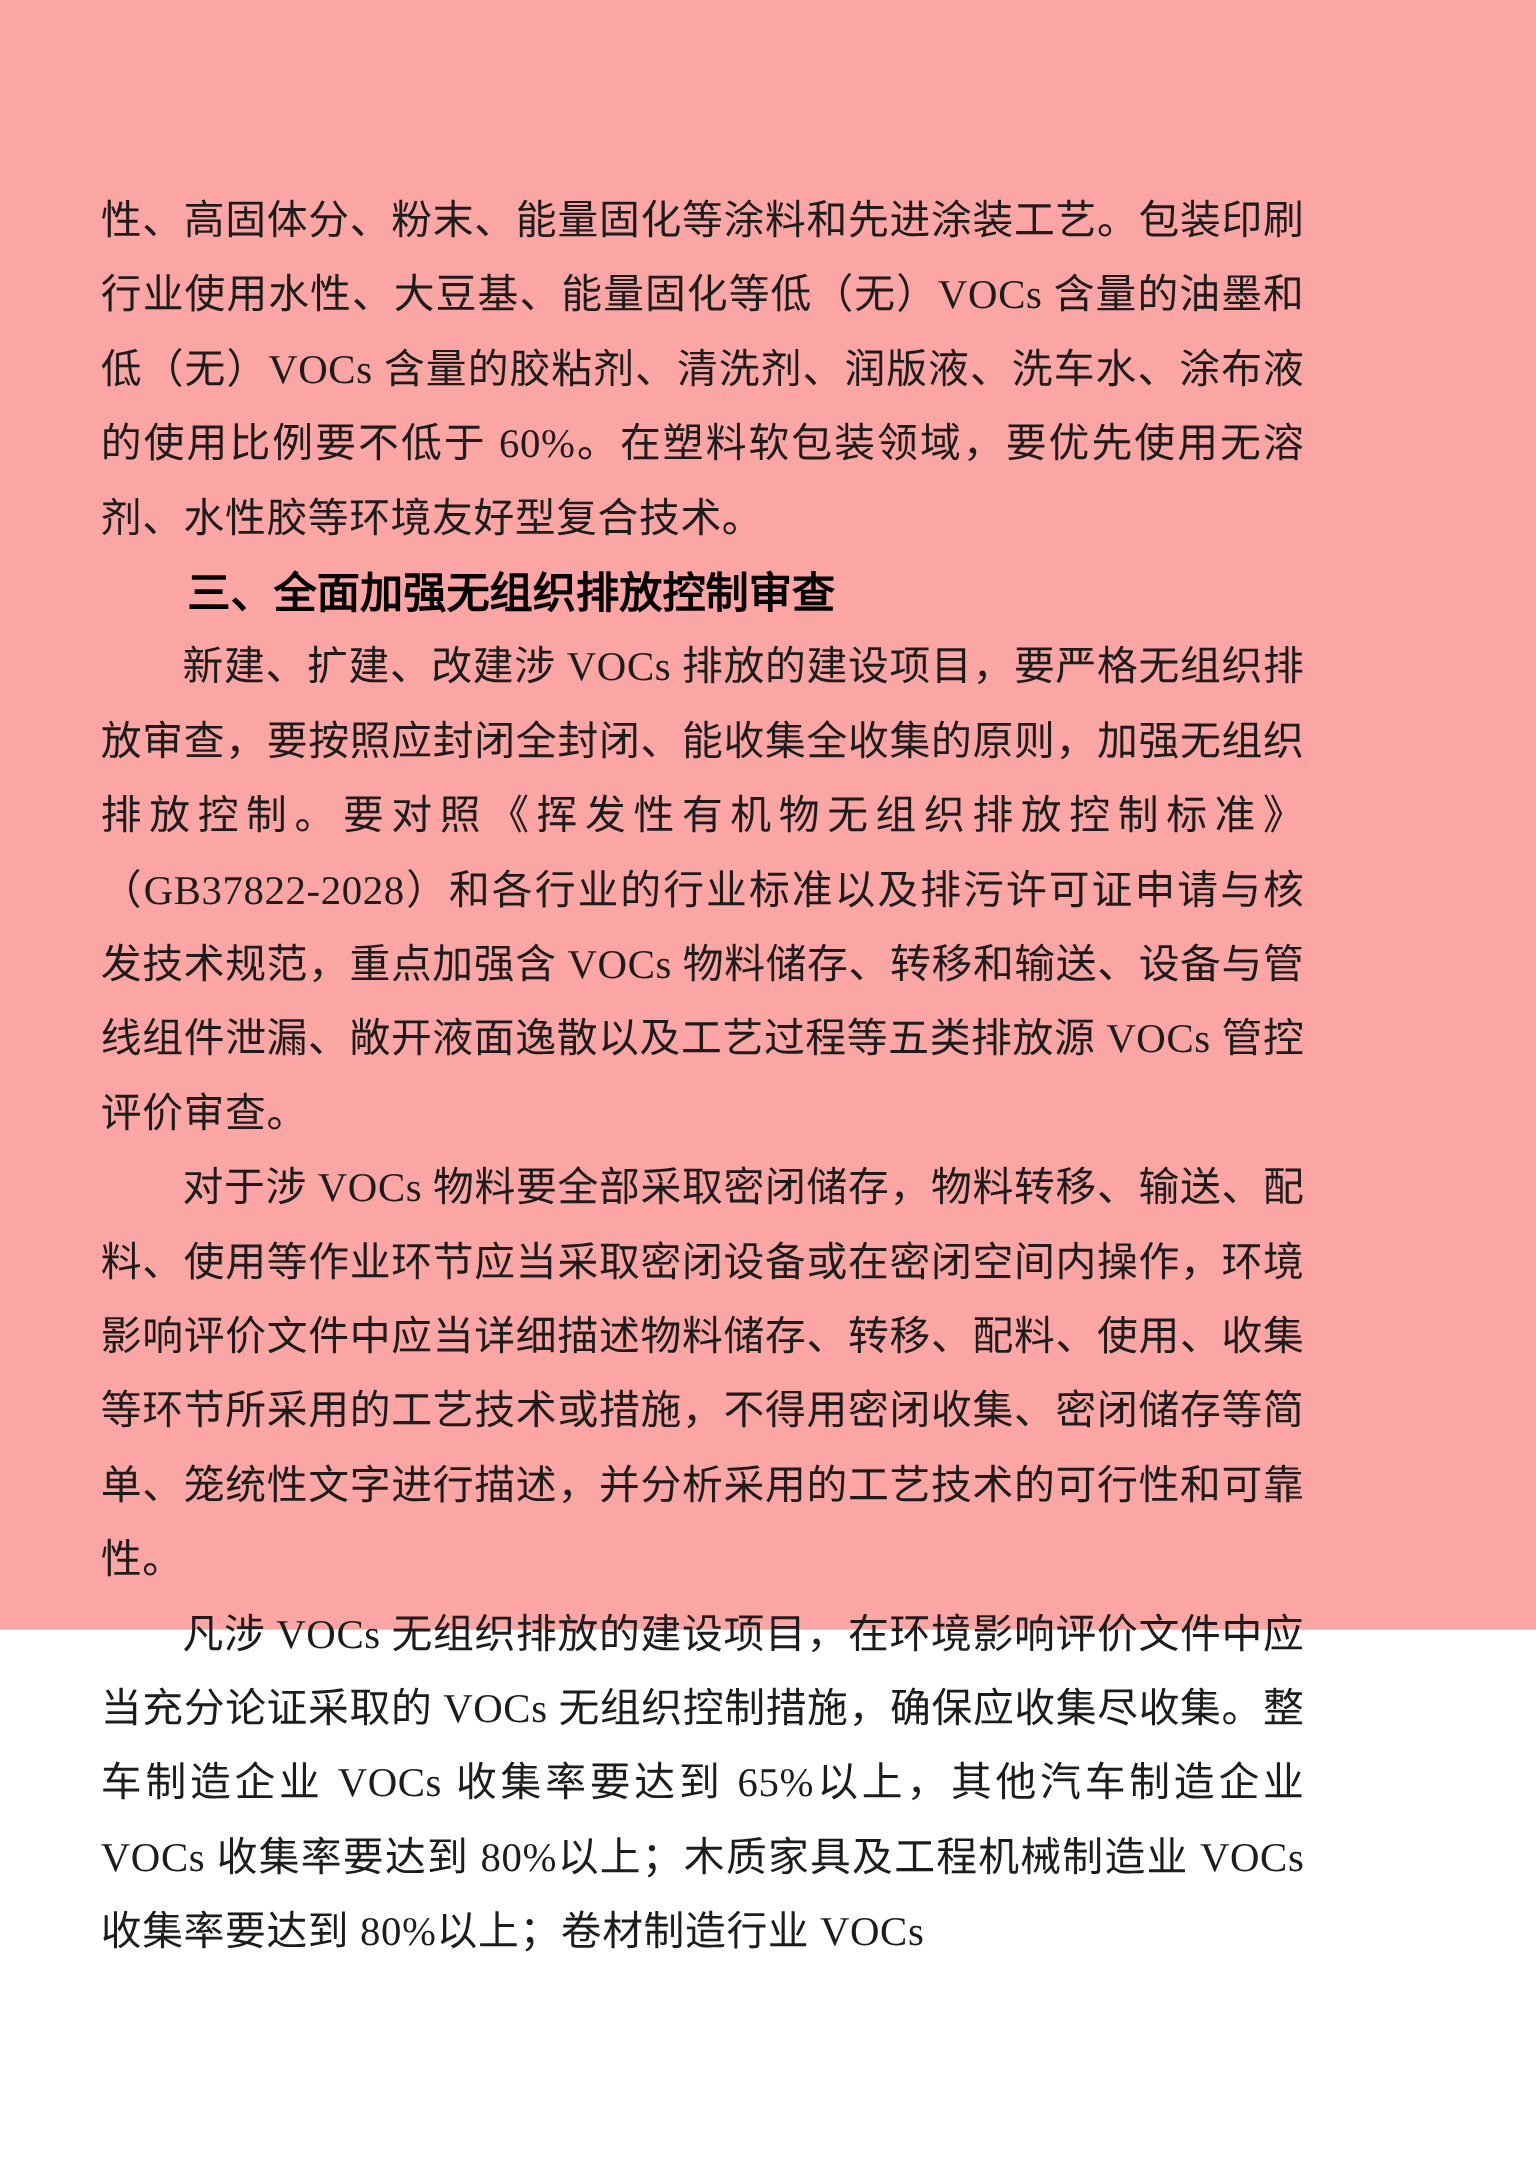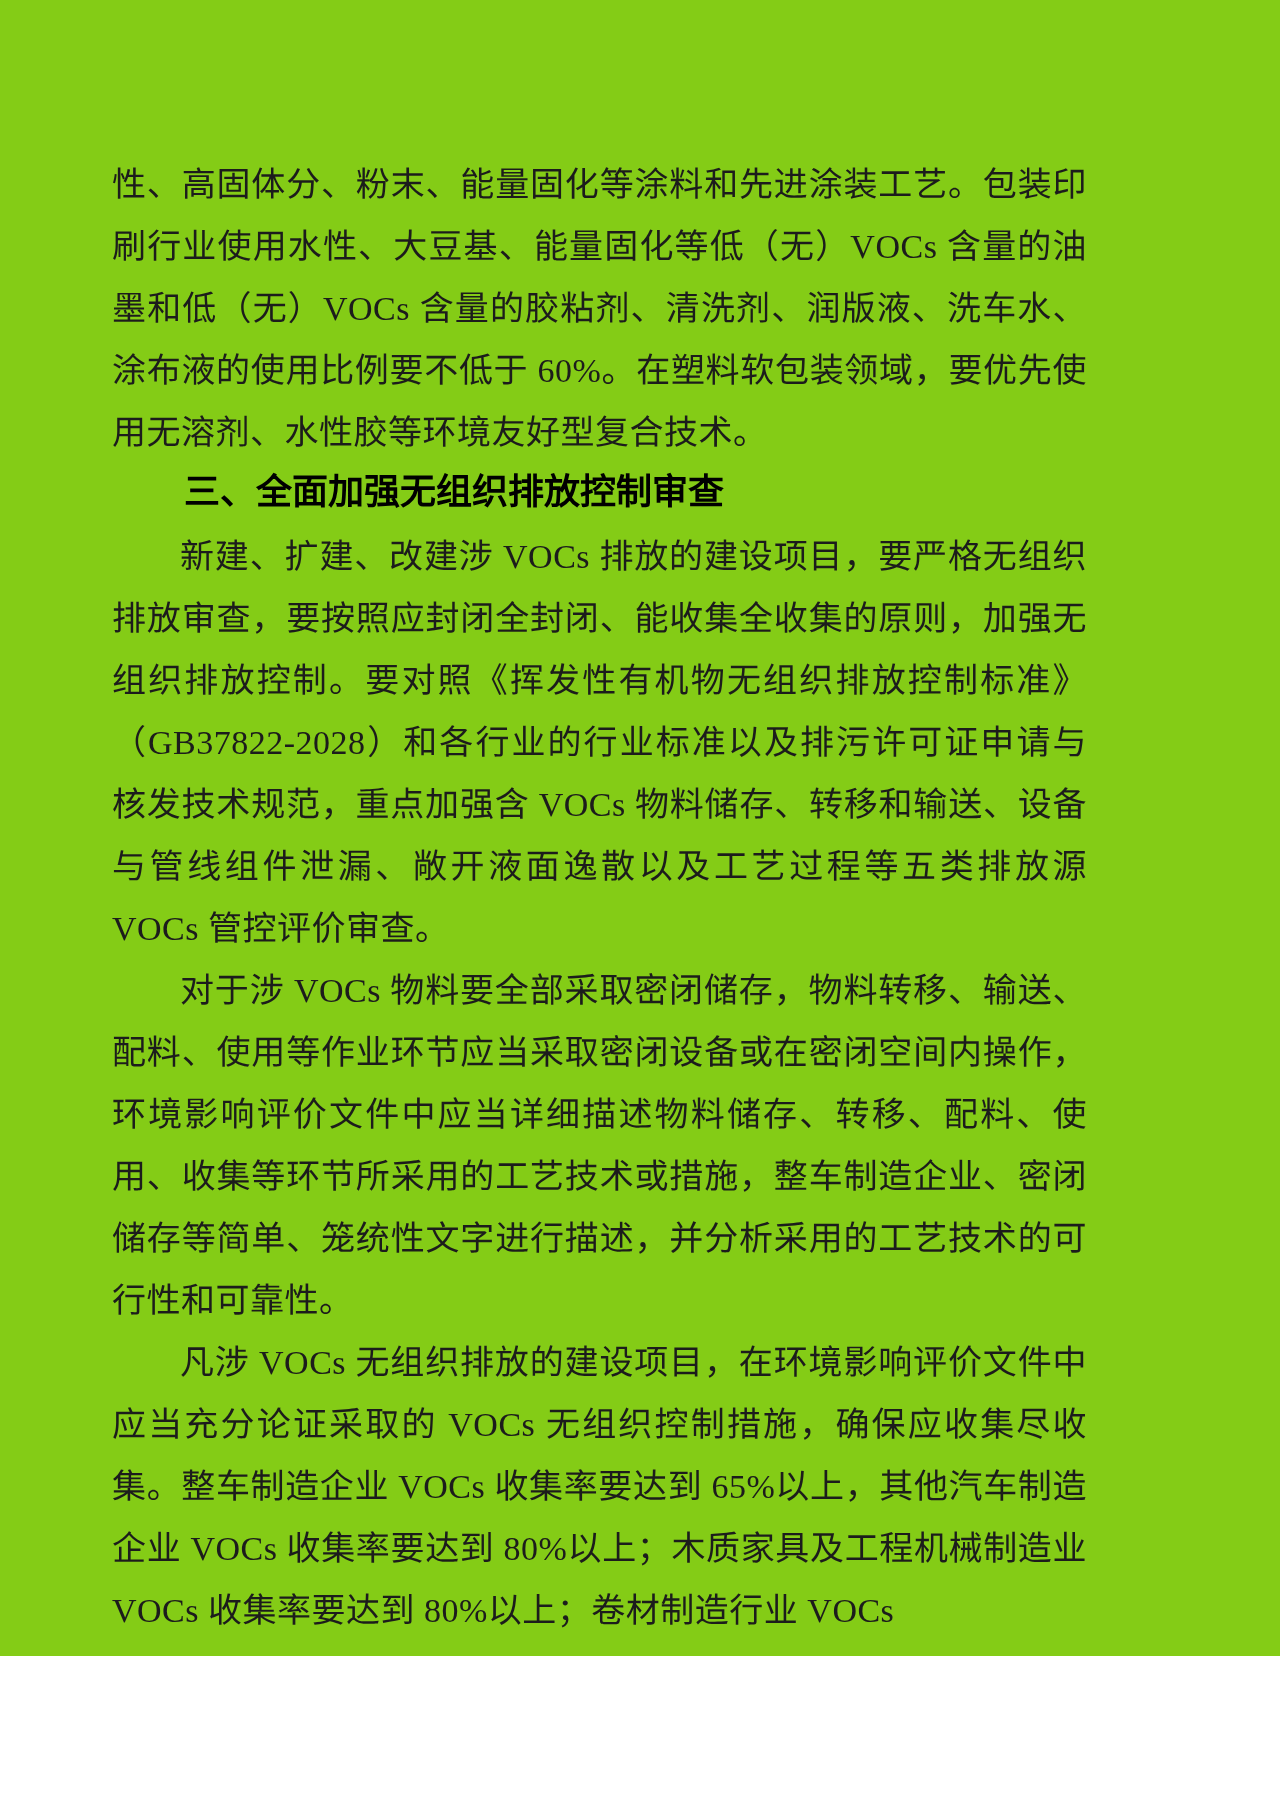--- a/index.html
+++ b/index.html
@@ -9,54 +9,54 @@
   }
   body {
     width: 1280px;
     height: 1810px;
     position: relative;
     overflow: hidden;
   }
   .page {
     box-sizing: border-box;
     width: 1280px;
-    height: 1656px;
-    padding: 154px 193px 0 112px;
-    background: #84cc16;
+    height: 1358px;
+    padding: 154px 193px 0 84px;
+    background: #fca5a5;
   }
   .body-text {
     margin: 0;
     font-family: "Liberation Serif", "DejaVu Serif", serif;
     font-size: 34px;
     line-height: 62px;
     color: #1c1c1c;
     text-align: justify;
     text-justify: inter-character;
     letter-spacing: 0.5px;
   }
   .indent {
     text-indent: 2em;
   }
   .section-heading {
     margin: 0;
-    font-family: Liberation Mono, monospace;
+    font-family: Liberation Sans, sans-serif;
     font-weight: bold;
     font-size: 36px;
     line-height: 62px;
     color: #000000;
     text-indent: 2em;
     text-align: left;
   }
 </style>
 </head>
 <body>
 
 <div class="page">
   <p class="body-text">性、高固体分、粉末、能量固化等涂料和先进涂装工艺。包装印刷行业使用水性、大豆基、能量固化等低（无）VOCs 含量的油墨和低（无）VOCs 含量的胶粘剂、清洗剂、润版液、洗车水、涂布液的使用比例要不低于 60%。在塑料软包装领域，要优先使用无溶剂、水性胶等环境友好型复合技术。</p>
 
   <h2 class="section-heading">三、全面加强无组织排放控制审查</h2>
 
   <p class="body-text indent">新建、扩建、改建涉 VOCs 排放的建设项目，要严格无组织排放审查，要按照应封闭全封闭、能收集全收集的原则，加强无组织排放控制。要对照《挥发性有机物无组织排放控制标准》（GB37822-2028）和各行业的行业标准以及排污许可证申请与核发技术规范，重点加强含 VOCs 物料储存、转移和输送、设备与管线组件泄漏、敞开液面逸散以及工艺过程等五类排放源 VOCs 管控评价审查。</p>
 
-  <p class="body-text indent">对于涉 VOCs 物料要全部采取密闭储存，物料转移、输送、配料、使用等作业环节应当采取密闭设备或在密闭空间内操作，环境影响评价文件中应当详细描述物料储存、转移、配料、使用、收集等环节所采用的工艺技术或措施，整车制造企业、密闭储存等简单、笼统性文字进行描述，并分析采用的工艺技术的可行性和可靠性。</p>
+  <p class="body-text indent">对于涉 VOCs 物料要全部采取密闭储存，物料转移、输送、配料、使用等作业环节应当采取密闭设备或在密闭空间内操作，环境影响评价文件中应当详细描述物料储存、转移、配料、使用、收集等环节所采用的工艺技术或措施，不得用密闭收集、密闭储存等简单、笼统性文字进行描述，并分析采用的工艺技术的可行性和可靠性。</p>
 
   <p class="body-text indent">凡涉 VOCs 无组织排放的建设项目，在环境影响评价文件中应当充分论证采取的 VOCs 无组织控制措施，确保应收集尽收集。整车制造企业 VOCs 收集率要达到 65%以上，其他汽车制造企业 VOCs 收集率要达到 80%以上；木质家具及工程机械制造业 VOCs 收集率要达到 80%以上；卷材制造行业 VOCs</p>
 </div>
 
 </body></html>

